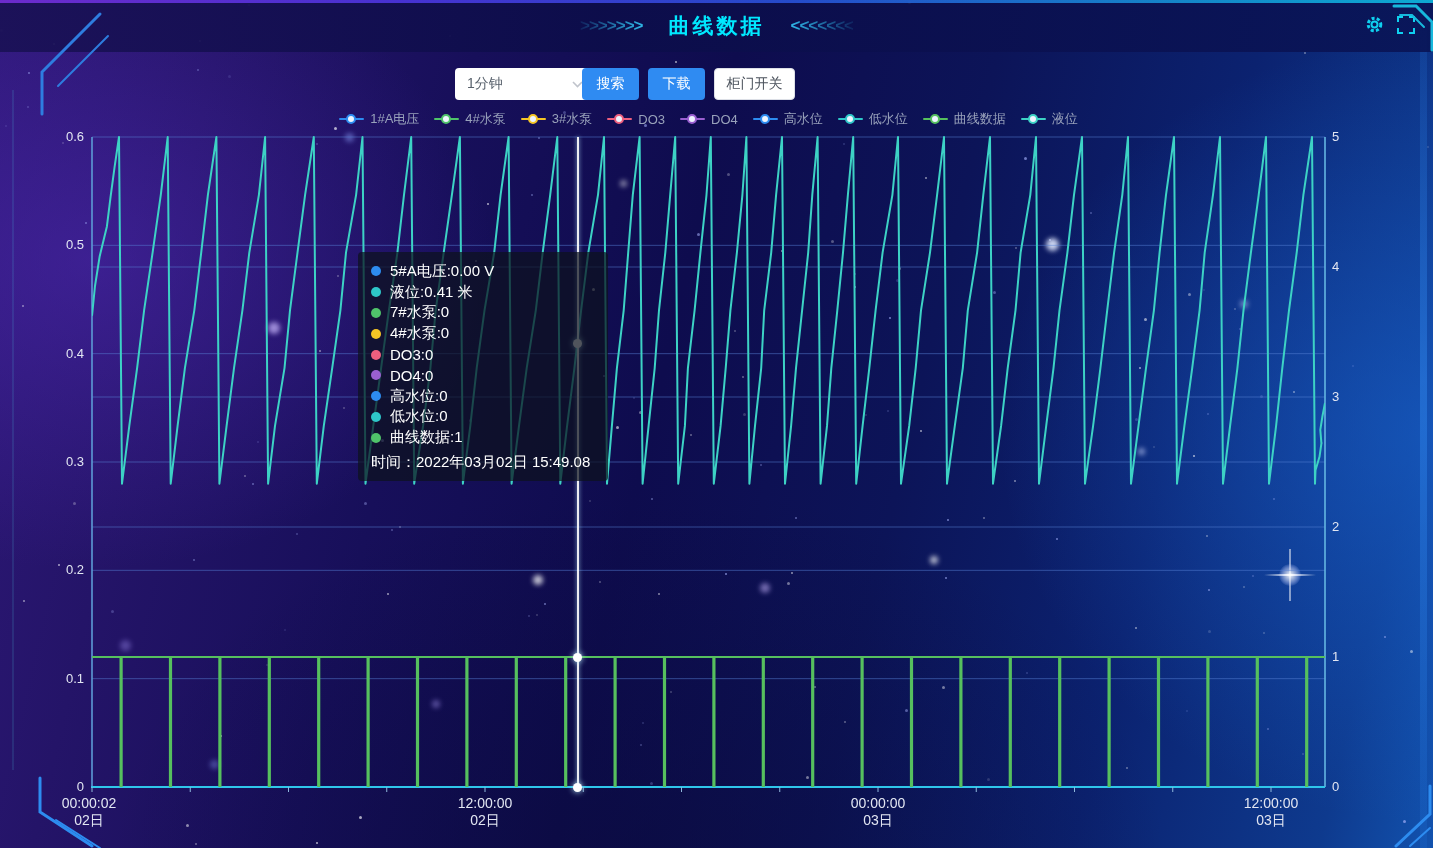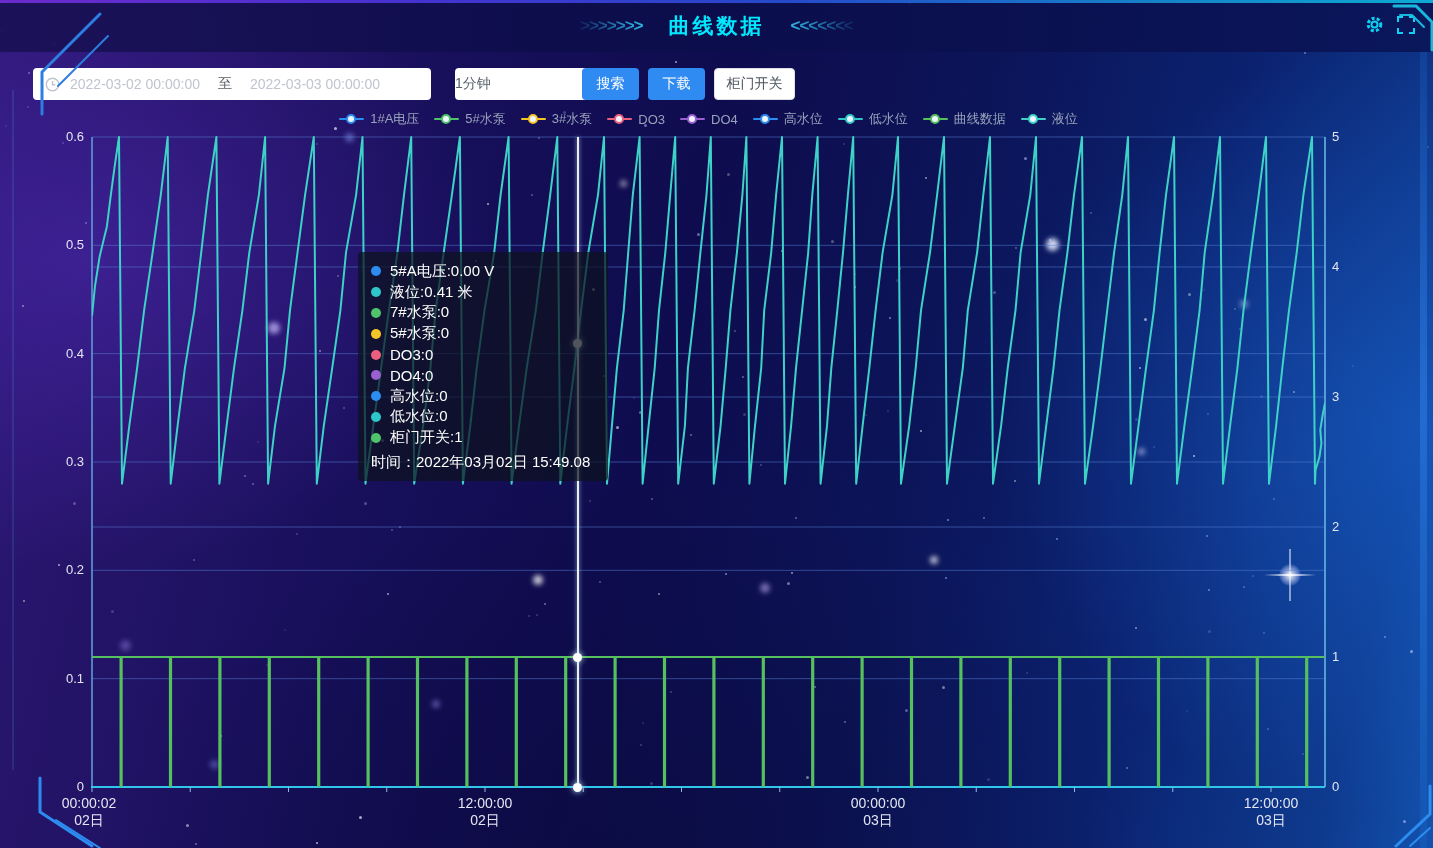--- a/index.html
+++ b/index.html
@@ -35,21 +35,21 @@
   .chev-r{-webkit-mask-image:linear-gradient(90deg,#000,rgba(0,0,0,.12));mask-image:linear-gradient(90deg,#000,rgba(0,0,0,.12));}
   .header-icons{position:absolute;right:18px;top:15px;display:flex;gap:13px;align-items:center;}
   .hicon{cursor:pointer;}
   
   .toolbar{position:absolute;top:68px;left:0;right:0;height:32px;z-index:5;}
   .date-range{position:absolute;left:33px;top:0;width:398px;height:32px;background:#fff;border-radius:4px;
     display:flex;align-items:center;gap:10px;padding:0 12px;box-sizing:border-box;cursor:pointer;}
   .date-val{color:#bfc4ce;font-size:14px;}
   .date-sep{color:#5a5e66;font-size:14px;margin:0 8px;}
   .select{position:absolute;left:455px;top:0;width:140px;height:32px;background:#fff;border-radius:4px;
-    display:flex;align-items:center;justify-content:space-between;padding:0 0;box-sizing:border-box;
+    display:flex;align-items:center;justify-content:space-between;padding:0 12px;box-sizing:border-box;
     color:#57606b;font-size:14px;cursor:pointer;}
   .btn{position:absolute;top:0;height:32px;border:none;border-radius:4px;font-size:14px;cursor:pointer;
     font-family:"Liberation Sans",sans-serif;padding:0;}
   .btn.primary{background:#2f8bf2;color:#fff;}
   #btn-search{left:582px;width:57px;}
   #btn-download{left:648px;width:57px;}
   #btn-filter{left:714px;width:81px;background:#fff;color:#4b525c;border:1px solid #dcdfe6;}
   
   .legend{position:absolute;left:92px;top:110px;width:1233px;z-index:4;display:flex;justify-content:center;
     align-items:center;gap:15px;}
@@ -261,29 +261,20 @@
         <circle cx="9.5" cy="9.5" r="6.3" fill="none" stroke="#0fd0f0" stroke-width="3" stroke-dasharray="3 2.2"></circle>
         <circle cx="9.5" cy="9.5" r="3" fill="none" stroke="#0fd0f0" stroke-width="2"></circle>
       </svg>
       <svg class="hicon" width="18" height="18" viewBox="0 0 18 18">
         <path d="M1,6 V1 H6 M12,1 H17 V6 M17,12 V17 H12 M6,17 H1 V12" fill="none" stroke="#0fd0f0" stroke-width="2"></path>
       </svg>
     </div>
   </header>
 
   <div class="toolbar">
-    <div class="date-range">
-      <svg width="15" height="15" viewBox="0 0 15 15">
-        <circle cx="7.5" cy="7.5" r="6.2" fill="none" stroke="#c0c4cc" stroke-width="1.4"></circle>
-        <path d="M7.5,4 V7.8 H10.4" fill="none" stroke="#c0c4cc" stroke-width="1.4"></path>
-      </svg>
-      <span class="date-val">2022-03-02 00:00:00</span>
-      <span class="date-sep">至</span>
-      <span class="date-val">2022-03-03 00:00:00</span>
-    </div>
     <div class="select">
       <span>1分钟</span>
       <svg width="11" height="7" viewBox="0 0 11 7">
         <polyline points="1,1 5.5,5.5 10,1" fill="none" stroke="#c0c4cc" stroke-width="1.6"></polyline>
       </svg>
     </div>
     <button class="btn primary" id="btn-search">搜索</button>
     <button class="btn primary" id="btn-download">下载</button>
     <button class="btn" id="btn-filter">柜门开关</button>
   </div>
@@ -292,21 +283,21 @@
       <span class="litem">
         <span class="lmark" style="background: rgb(45, 140, 240);">
           <span class="lring" style="border-color: rgb(45, 140, 240);"></span>
         </span>
         <span class="llab">1#A电压</span>
       </span>
       <span class="litem">
         <span class="lmark" style="background: rgb(79, 195, 106);">
           <span class="lring" style="border-color: rgb(79, 195, 106);"></span>
         </span>
-        <span class="llab">5#水泵</span>
+        <span class="llab">4#水泵</span>
       </span>
       <span class="litem">
         <span class="lmark" style="background: rgb(245, 197, 37);">
           <span class="lring" style="border-color: rgb(245, 197, 37);"></span>
         </span>
         <span class="llab">3#水泵</span>
       </span>
       <span class="litem">
         <span class="lmark" style="background: rgb(238, 95, 126);">
           <span class="lring" style="border-color: rgb(238, 95, 126);"></span>
@@ -424,38 +415,38 @@
         <div class="trow">
           <span class="tdot" style="background: rgb(46, 199, 201);"></span>
           <span>液位:0.41 米</span>
         </div>
         <div class="trow">
           <span class="tdot" style="background: rgb(79, 195, 106);"></span>
           <span>7#水泵:0</span>
         </div>
         <div class="trow">
           <span class="tdot" style="background: rgb(245, 197, 37);"></span>
-          <span>5#水泵:0</span>
+          <span>4#水泵:0</span>
         </div>
         <div class="trow">
           <span class="tdot" style="background: rgb(238, 95, 126);"></span>
           <span>DO3:0</span>
         </div>
         <div class="trow">
           <span class="tdot" style="background: rgb(154, 95, 208);"></span>
           <span>DO4:0</span>
         </div>
         <div class="trow">
           <span class="tdot" style="background: rgb(45, 140, 240);"></span>
           <span>高水位:0</span>
         </div>
         <div class="trow">
           <span class="tdot" style="background: rgb(46, 199, 201);"></span>
           <span>低水位:0</span>
         </div>
         <div class="trow">
           <span class="tdot" style="background: rgb(79, 195, 106);"></span>
-          <span>柜门开关:1</span>
+          <span>曲线数据:1</span>
         </div>
       </div>
     <div class="t-time">时间：2022年03月02日 15:49.08</div>
   </div>
 </div>
 
 </body></html>

